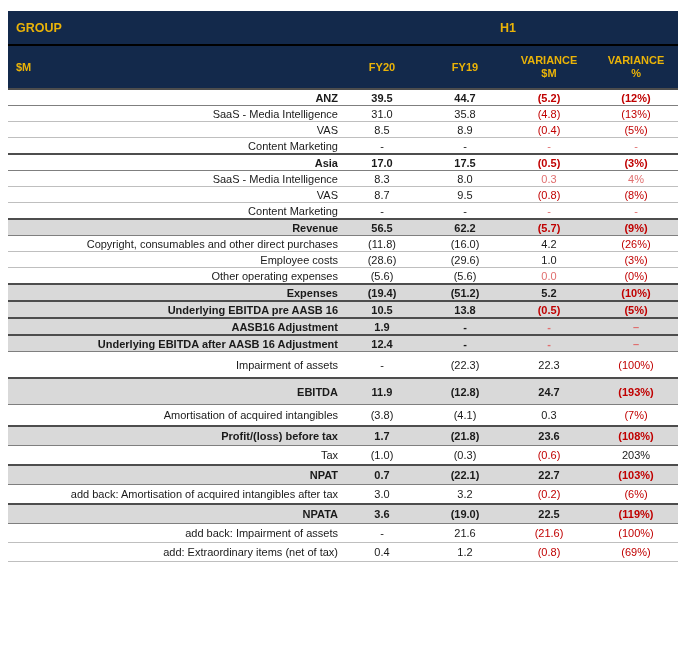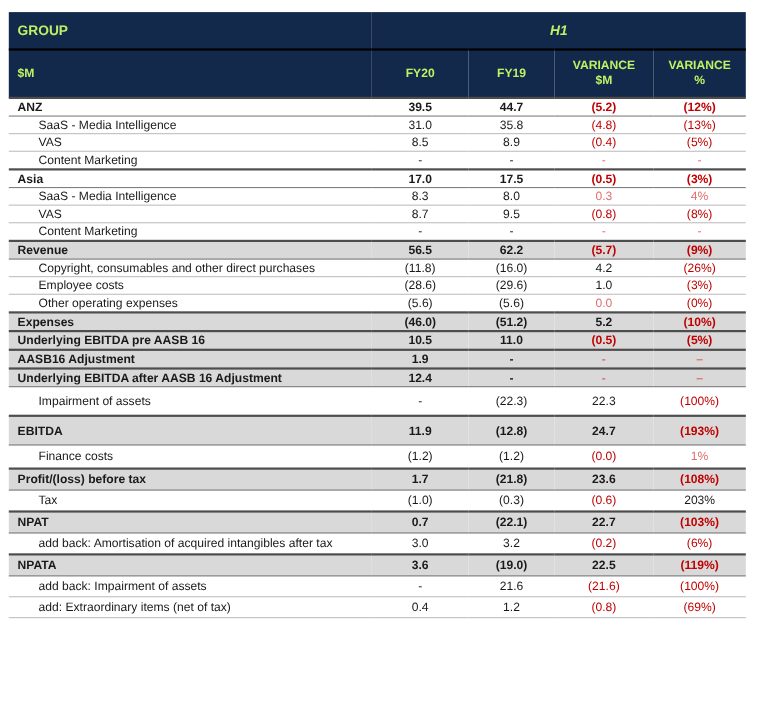--- a/index.html
+++ b/index.html
@@ -5,30 +5,30 @@
   html,body{margin:0;padding:0;background:#ffffff;}
   body{width:696px;height:657px;font-family:"Liberation Sans",sans-serif;}
   .wrap{padding:11px 0 0 8px;}
   table{border-collapse:collapse;table-layout:fixed;width:670px;font-size:11px;color:#1a1a1a;}
   col.c-lbl{width:330px;}
   col.c-fy20{width:88px;}
   col.c-fy19{width:78px;}
   col.c-vm{width:90px;}
   col.c-vp{width:84px;}
 
-  thead th{background:#13294B;color:#bef264;font-weight:bold;padding:0;}
+  thead th{background:#13294B;color:#eab308;font-weight:bold;padding:0;}
   tr.hrow1 th{height:33px;font-size:12.5px;}
   tr.hrow1 th.h-group{text-align:left;padding-left:8px;}
-  tr.hrow1 th.h-period{text-align:center;font-style:italic;}
+  tr.hrow1 th.h-period{text-align:center;}
   tr.hrow2 th{height:42px;border-top:2px solid #000000;font-size:11px;vertical-align:middle;}
   tr.hrow2 th.h-m{text-align:left;padding-left:8px;}
   tr.hrow2 th .l2{line-height:13px;}
 
   tbody td{border-bottom:1px solid #bfbfbf;vertical-align:middle;padding:0;}
-  tbody td.lbl{text-align:left;padding-left:8px;}
+  tbody td.lbl{text-align:right;padding-left:8px;}
   tbody td.lbl.indent{padding-left:27px;}
   tbody td.num{text-align:center;}
   tr.section td{font-weight:bold;border-top:2px solid #4d4d4d;border-bottom:1px solid #7f7f7f;}
   tr.grey td{background:#d9d9d9;}
   tr.sz-s td{height:15px;}
   tr.sz-l td{height:25px;}
   tr.sz-m td{height:20px;}
   tr.sz-x td{height:18px;}
   .c-red{color:#c00000;}
   .c-pink{color:#e06e6e;}
@@ -146,29 +146,29 @@
         </tr>
         <tr class="sz-s">
           <td class="lbl indent">Other operating expenses</td>
           <td class="num">(5.6)</td>
           <td class="num">(5.6)</td>
           <td class="num c-pink">0.0</td>
           <td class="num c-red">(0%)</td>
         </tr>
         <tr class="sz-s section grey">
           <td class="lbl">Expenses</td>
-          <td class="num">(46.0)</td>
+          <td class="num">(19.4)</td>
           <td class="num">(51.2)</td>
           <td class="num">5.2</td>
           <td class="num c-red">(10%)</td>
         </tr>
         <tr class="sz-s section grey">
           <td class="lbl">Underlying EBITDA pre AASB 16</td>
           <td class="num">10.5</td>
-          <td class="num">11.0</td>
+          <td class="num">13.8</td>
           <td class="num c-red">(0.5)</td>
           <td class="num c-red">(5%)</td>
         </tr>
         <tr class="sz-s section grey">
           <td class="lbl">AASB16 Adjustment</td>
           <td class="num">1.9</td>
           <td class="num">-</td>
           <td class="num c-pink">-</td>
           <td class="num c-pink">–</td>
         </tr>
@@ -187,25 +187,25 @@
           <td class="num c-red">(100%)</td>
         </tr>
         <tr class="sz-l section grey">
           <td class="lbl">EBITDA</td>
           <td class="num">11.9</td>
           <td class="num">(12.8)</td>
           <td class="num">24.7</td>
           <td class="num c-red">(193%)</td>
         </tr>
         <tr class="sz-m">
-          <td class="lbl indent">Finance costs</td>
-          <td class="num">(1.2)</td>
-          <td class="num">(1.2)</td>
-          <td class="num c-red">(0.0)</td>
-          <td class="num c-pink">1%</td>
+          <td class="lbl indent">Amortisation of acquired intangibles</td>
+          <td class="num">(3.8)</td>
+          <td class="num">(4.1)</td>
+          <td class="num">0.3</td>
+          <td class="num c-red">(7%)</td>
         </tr>
         <tr class="sz-x section grey">
           <td class="lbl">Profit/(loss) before tax</td>
           <td class="num">1.7</td>
           <td class="num">(21.8)</td>
           <td class="num">23.6</td>
           <td class="num c-red">(108%)</td>
         </tr>
         <tr class="sz-x">
           <td class="lbl indent">Tax</td>

